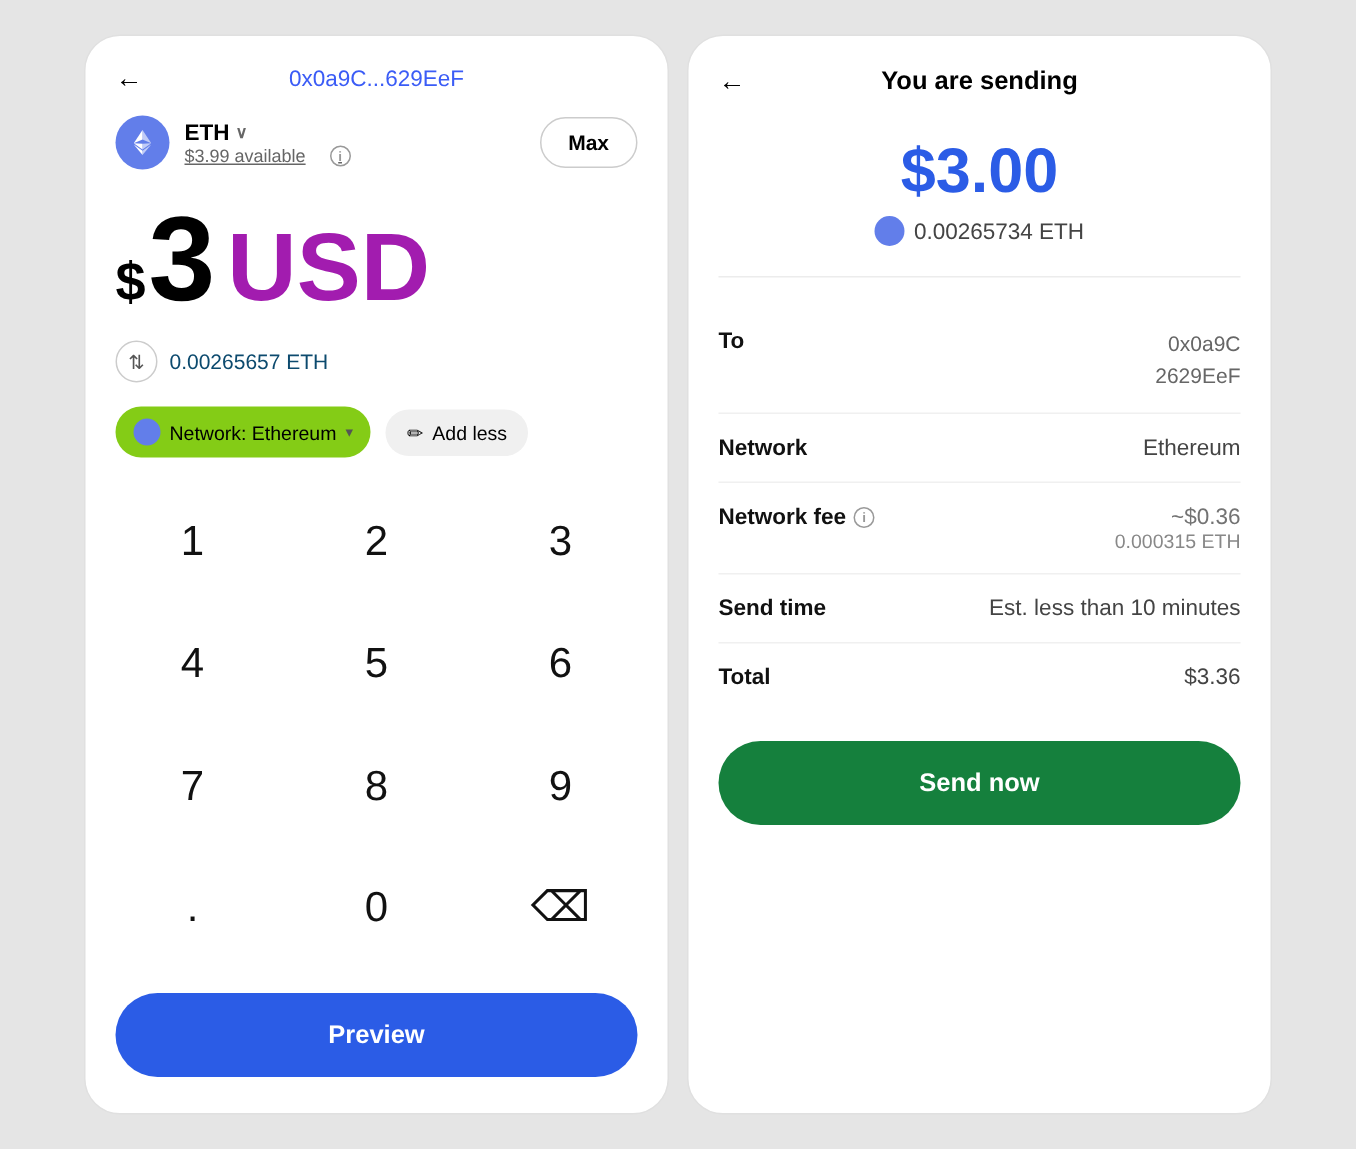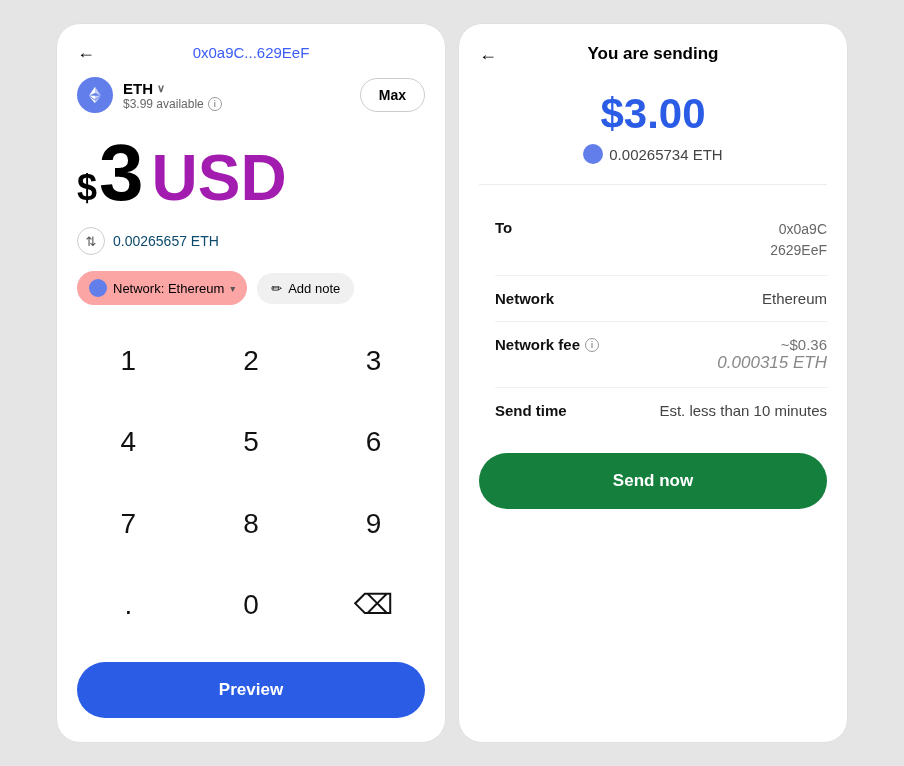--- a/index.html
+++ b/index.html
@@ -76,21 +76,22 @@
       align-items: center;
       gap: 4px;
       font-weight: 700;
       font-size: 15px;
     }
     .token-available {
       font-size: 12px;
       color: #666;
       display: flex;
       align-items: center;
-      gap: 4px;
+      gap: 16px;
+      text-decoration: underline;
     }
     .info-icon {
       display: inline-flex;
       align-items: center;
       justify-content: center;
       width: 14px;
       height: 14px;
       border-radius: 50%;
       border: 1.5px solid #999;
       font-size: 9px;
@@ -155,21 +156,21 @@
     .network-row {
       display: flex;
       align-items: center;
       gap: 10px;
       padding: 0 20px 20px;
     }
     .network-btn {
       display: flex;
       align-items: center;
       gap: 6px;
-      background: #fca5a5;
+      background: #84cc16;
       border-radius: 20px;
       padding: 8px 12px;
       font-size: 13px;
       font-weight: 500;
       cursor: pointer;
       border: none;
     }
     .network-eth-icon {
       width: 18px;
       height: 18px;
@@ -275,21 +276,20 @@
       display: flex;
       flex-direction: column;
       gap: 0;
     }
     .detail-row {
       display: flex;
       justify-content: space-between;
       align-items: flex-start;
       padding: 14px 0;
       border-bottom: 1px solid #f0f0f0;
-      margin-left: 16px;
     }
     .detail-row:last-child { border-bottom: none; }
     .detail-label {
       font-size: 15px;
       font-weight: 700;
       color: #111;
     }
     .detail-value {
       font-size: 15px;
       color: #444;
@@ -302,23 +302,22 @@
       line-height: 1.5;
     }
     .fee-value {
       text-align: right;
     }
     .fee-usd {
       font-size: 15px;
       color: #737373;
     }
     .fee-eth {
-      font-size: 17px;
+      font-size: 13px;
       color: #888;
-      font-style: italic;
     }
     .detail-label-with-icon {
       display: flex;
       align-items: center;
       gap: 5px;
     }
     .send-now-btn {
       margin: 20px 20px 0;
       background: #15803d;
       color: #fff;
@@ -380,21 +379,21 @@
     </div>
 
     <div class="network-row">
       <button class="network-btn">
         <div class="network-eth-icon"></div>
         <span>Network: Ethereum</span>
         <span class="chevron">▾</span>
       </button>
       <button class="note-btn">
         <span>✏</span>
-        <span>Add note</span>
+        <span>Add less</span>
       </button>
     </div>
 
     <div class="numpad" id="numpad-left">
         <div class="numpad-key">1</div>
         <div class="numpad-key">2</div>
         <div class="numpad-key">3</div>
         <div class="numpad-key">4</div>
         <div class="numpad-key">5</div>
         <div class="numpad-key">6</div>
@@ -449,19 +448,23 @@
           <div class="fee-usd">~$0.36</div>
           <div class="fee-eth">0.000315 ETH</div>
         </div>
       </div>
 
       <div class="detail-row">
         <span class="detail-label">Send time</span>
         <span class="detail-value">Est. less than 10 minutes</span>
       </div>
 
+      <div class="detail-row">
+        <span class="detail-label">Total</span>
+        <span class="detail-value">$3.36</span>
+      </div>
 
     </div>
 
     <button class="send-now-btn">Send now</button>
   </div>
 
 </div>
 
 </body></html>

